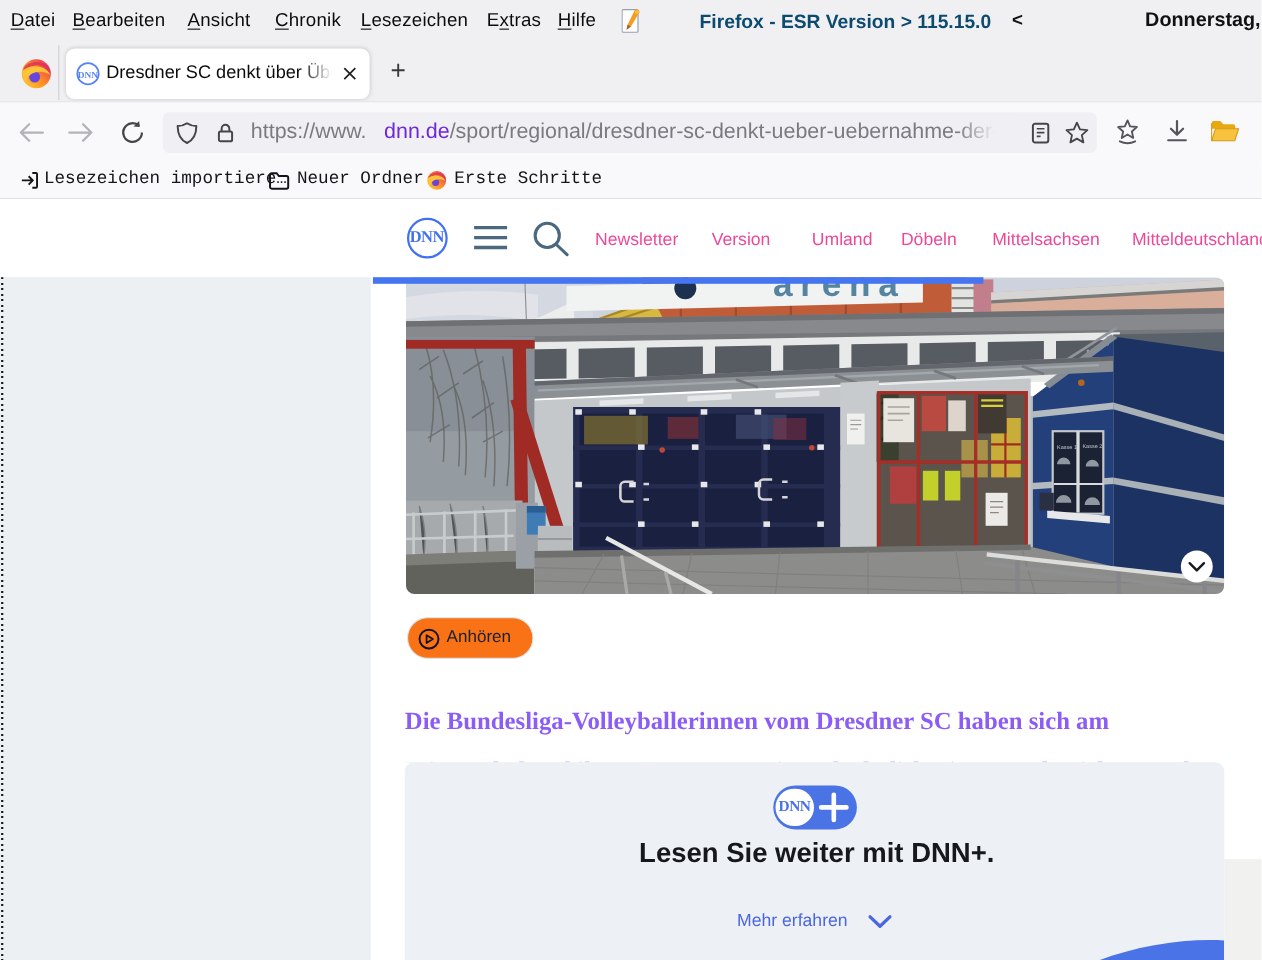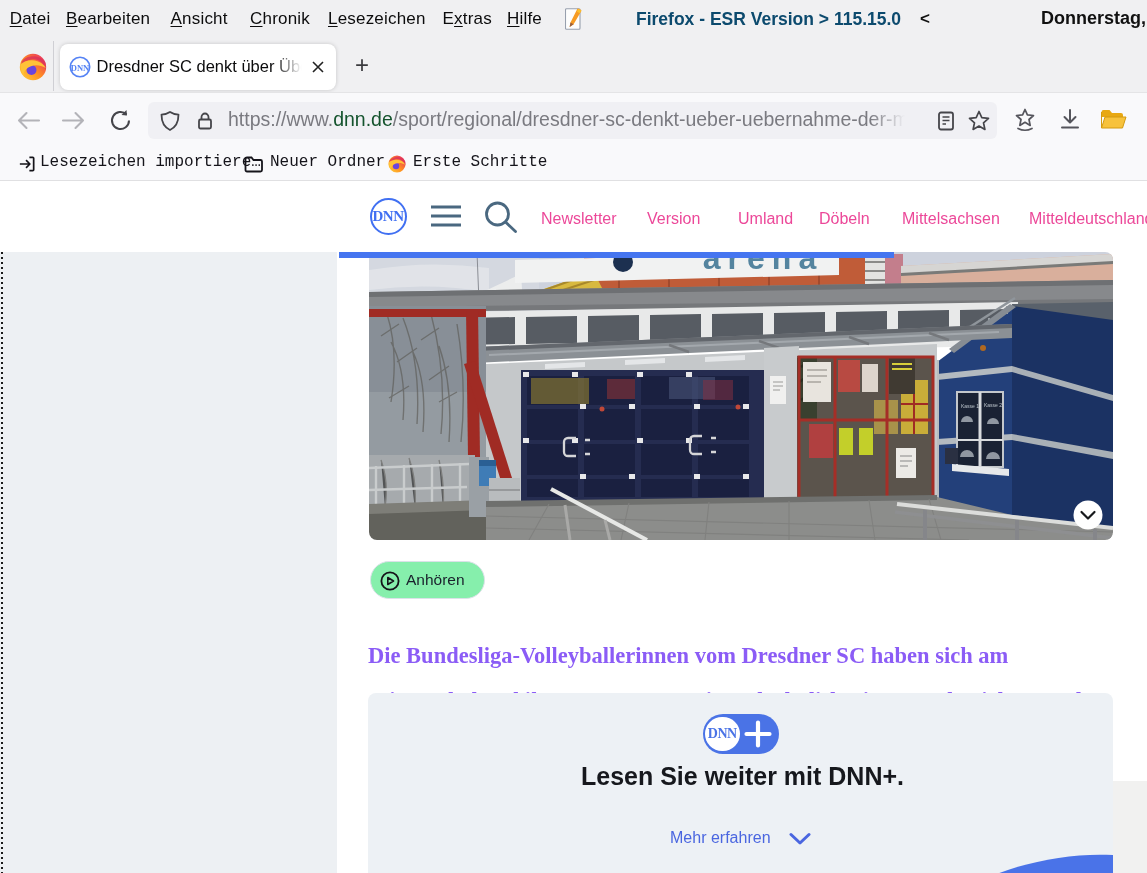--- a/index.html
+++ b/index.html
@@ -20,21 +20,21 @@
   .tabsep { position:absolute; left:53px; top:1px; width:1px; height:50px; background:#cfcfd4; }
   #tab { position:absolute; left:59.5px; top:3.5px; width:276px; height:46px; background:#fff; border-radius:8px; box-shadow:0 0 4px rgba(0,0,0,0.18); }
   #tabtitle { position:absolute; left:37px; top:13px; width:214px; font-size:16.5px; color:#0c0c0d; white-space:nowrap; overflow:hidden; }
   #tabfade { position:absolute; left:214px; top:5px; width:37px; height:36px; background:linear-gradient(90deg, rgba(255,255,255,0), #fff 75%); }
   #tabclose { position:absolute; left:248px; top:13px; width:20px; height:20px; font-size:15px; color:#222; text-align:center; line-height:20px; }
   #newtab { position:absolute; left:348px; top:12px; width:28px; height:28px; color:#3a3a3e; font-size:24px; font-weight:300; text-align:center; line-height:26px; }
 
   #navbar { position:absolute; left:0; top:92px; width:1147px; height:54px; background:#f9f9fb; border-top:1px solid #e4e4e6; }
   #urlbar { position:absolute; left:148px; top:9px; width:849px; height:37px; background:#f0f0f4; border-radius:6px; }
   #urltext { position:absolute; left:80px; top:6px; font-size:19.5px; color:#7a7a80; white-space:nowrap; width:684px; overflow:hidden; }
-  #urltext b { color:#14532d; font-weight:400; }
+  #urltext b { color:#6d28d9; font-weight:400;margin-left:16px; }
   #urlfade { position:absolute; left:722px; top:2px; width:44px; height:33px; background:linear-gradient(90deg, rgba(240,240,244,0), #f0f0f4 80%); }
 
   #bookmarks { position:absolute; left:0; top:146px; width:1147px; height:35px; background:#f9f9fb; border-bottom:1px solid #e0e0e2; }
   .bm { position:absolute; top:7px; font-size:16px; color:#15141a;font-family:Liberation Mono, monospace; }
 
   
   #page { position:absolute; left:0; top:181px; width:1147px; height:692px; background:#fff; }
   #sidebar { position:absolute; left:0; top:70.5px; width:337px; height:621.5px; background:#edf0f3; }
   #ants { position:absolute; left:1px; top:70.5px; width:2px; height:621.5px;
           background:repeating-linear-gradient(180deg,#1a1a1a 0 2px,#eef1f3 2px 5px); }
@@ -43,21 +43,21 @@
   
   #dnnlogo { position:absolute; left:369.5px; top:17px; width:37px; height:37px; border-radius:50%; border:2.6px solid #4170f2; color:#4170f2; font-family:"Liberation Serif",serif; font-weight:700; font-size:15px; text-align:center; line-height:32px; letter-spacing:-0.5px; }
   .navlink { position:absolute; top:29px; font-size:16px; color:#ec4899; }
 
   #bluebar { position:absolute; left:339px; top:71px; width:555px; height:6px; background:#4575f0; }
 
   
   #photo { position:absolute; left:369px; top:71px; width:744px; height:288px; border-radius:8px; overflow:hidden; }
 
   
-  #listen { position:absolute; left:370px; top:379.5px; width:115px; height:38.5px; background:#86efac; border:1px solid #dbe2e8; border-radius:20px; }
+  #listen { position:absolute; left:370px; top:379.5px; width:115px; height:38.5px; background:#f97316; border:1px solid #dbe2e8; border-radius:20px; }
   #listen span { position:absolute; left:35px; top:9px; font-size:15.5px; color:#1a202c; }
 
   
   #article { position:absolute; left:368px; top:452px; width:745px; height:59.5px; overflow:hidden;
              font-family:"Liberation Serif", serif; font-weight:700; font-size:22.5px; line-height:45px; color:#8b5cf6; }
 
   
   #paywall { position:absolute; left:368px; top:511.5px; width:745px; height:180.5px; background:#edf1f5; border-radius:8px 8px 0 0; overflow:hidden; }
   #pwlogo { position:absolute; left:334.5px; top:21.5px; width:76px; height:39.5px; background:#4a73e6; border-radius:20px; }
   #pwcircle { position:absolute; left:2.5px; top:2.5px; width:34.5px; height:34.5px; background:#fff; border-radius:50%;

